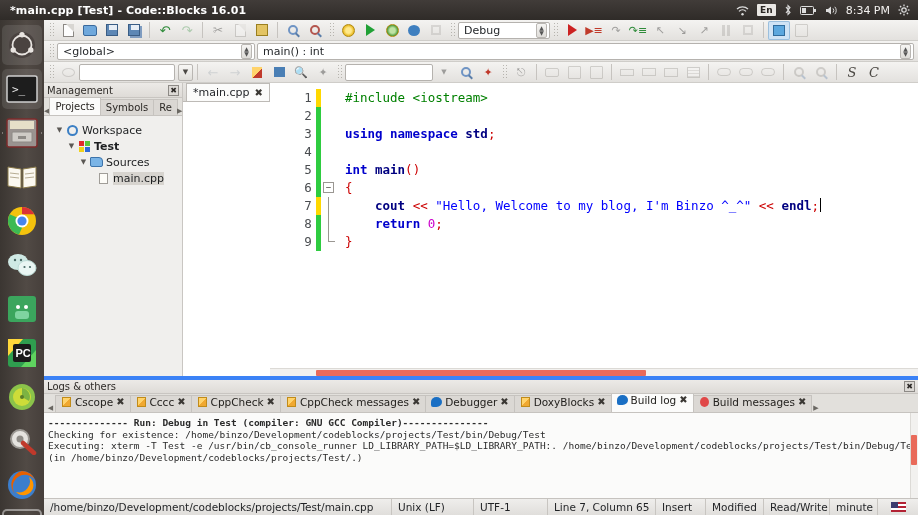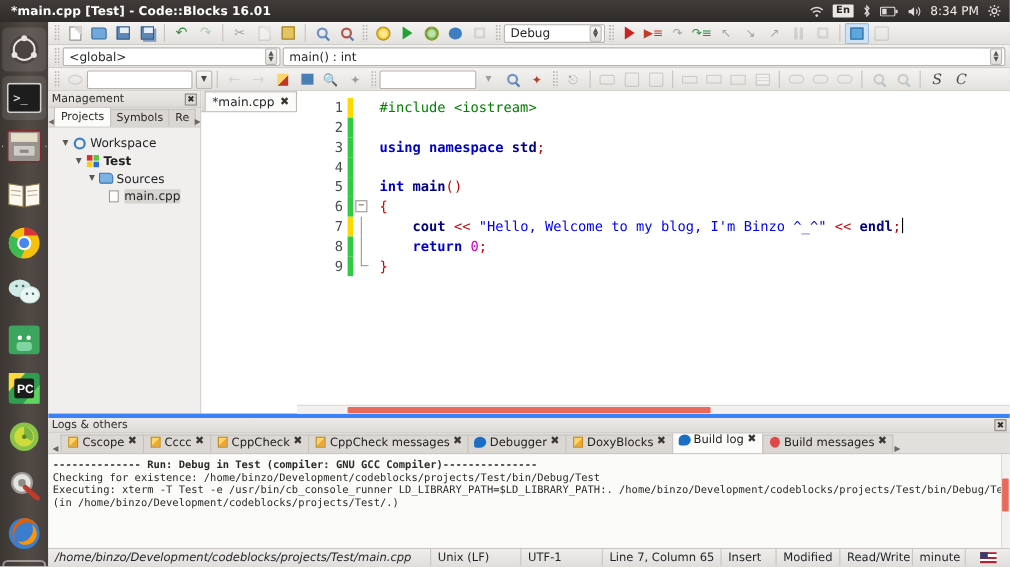--- a/index.html
+++ b/index.html
@@ -198,21 +198,21 @@
     font-family: "DejaVu Sans Mono", monospace; font-size: 9.5px; color: #2a2a2a; padding: 4px 4px 0 4px; line-height: 11.5px; }
   #logBody .bold { font-weight: bold; }
   #logBody .blue { color: #2222bb; font-style: italic; font-weight: bold; }
   #logScroll { position: absolute; right: 0; top: 0; width: 8px; bottom: 0; background: #f2f1ef; border-left: 1px solid #dcdad6; }
   #logThumb { position: absolute; right: 1px; top: 22px; width: 6px; height: 30px; background: #e96a5a; border-radius: 1px; }
 
   
   #status { height: 17px; display: flex; align-items: stretch;
     background: linear-gradient(to bottom,#efeeec,#e0dedb); border-top: 1px solid #c6c3bf; font-size: 10.5px; color: #1f2124; }
   .scell { display: flex; align-items: center; padding: 0 6px; border-right: 1px solid #c8c5c1; white-space: nowrap; }
-  .scell.grow { flex: 1; font-style: italic; }
+  .scell.grow { flex: 1; }
   #flag { width: 15px; height: 10px; background: linear-gradient(to bottom,
       #b22234 0 20%, #fff 20% 40%, #b22234 40% 60%, #fff 60% 80%, #b22234 80% 100%); position: relative; }
   #flag::before { content:""; position: absolute; left:0; top:0; width: 7px; height: 6px; background: #3c3b6e; }
 </style>
 </head>
 <body>
 
 <div id="app">
 
   <div id="toppanel">

